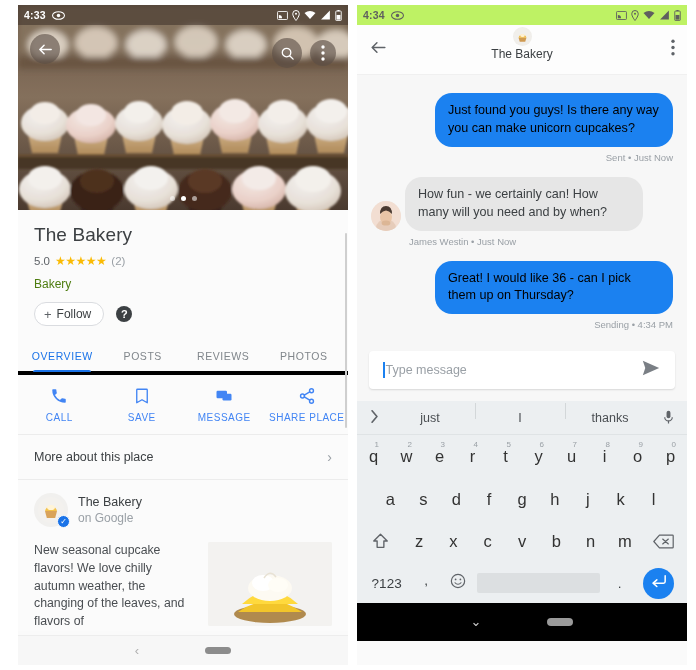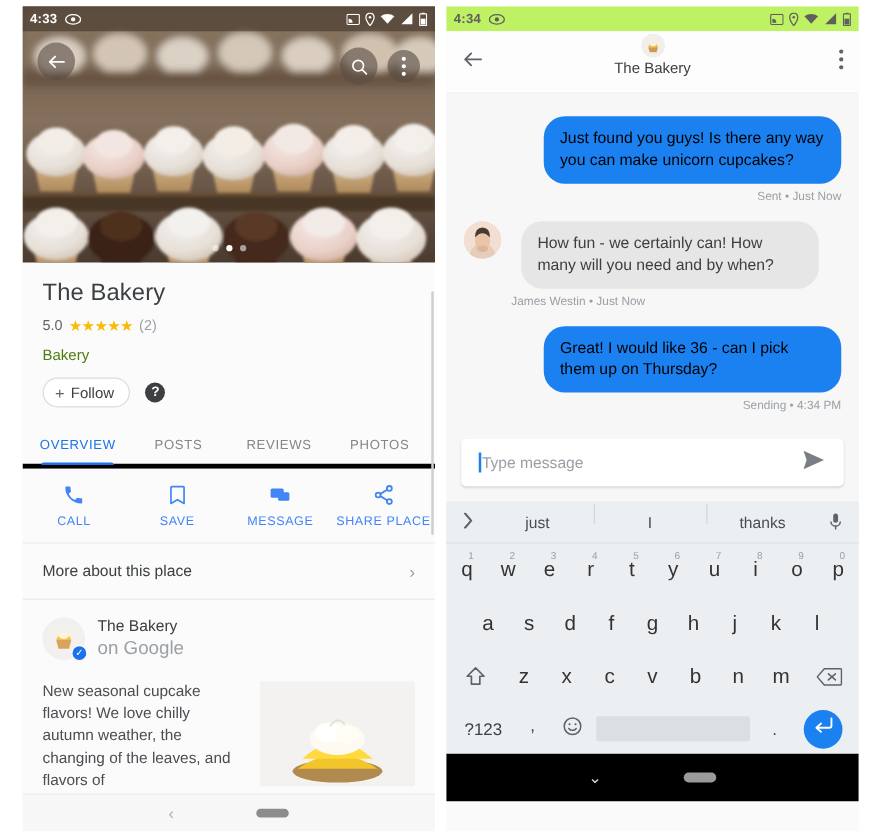--- a/index.html
+++ b/index.html
@@ -117,21 +117,21 @@
   .post-avatar {
     position:relative; width:34px; height:34px; border-radius:50%;
     background:#f1f0ee; display:flex; align-items:center; justify-content:center; overflow:visible;
   }
   .verified {
     position:absolute; right:-2px; bottom:-1px; width:13px; height:13px; border-radius:50%;
     background:#1a73e8; color:#fff; font-size:8px; display:flex; align-items:center; justify-content:center;
     border: 1.5px solid #fbfbfb;
   }
   .post-name { font-size: 12.5px; color:#3c4043; line-height:1.3; }
-  .post-sub { font-size: 15px; color:#9aa0a6; line-height:1.35; }
+  .post-sub { font-size: 12px; color:#9aa0a6; line-height:1.35; }
   .post-body { display:flex; gap:16px; margin-top: 15px; }
   .post-text { flex:1; font-size: 12.3px; line-height: 1.45; color:#4a4e52; }
   .post-img {
     width: 124px; height: 84px; border-radius:2px;
     background:#f2f2f0; position:relative; overflow:hidden; flex:none;
   }
 
   
   .navbar-left {
     position:absolute; bottom:0; left:0; right:0; height: 30px;
@@ -171,21 +171,21 @@
   }
   .msg-block { margin-bottom: 6px; }
   .bubble {
     max-width: 238px; border-radius: 17px; padding: 9px 13px;
     font-size: 12.6px; line-height: 1.42;
   }
   .bubble.out { background:#1b81f0; color:#000000; margin-left:auto; }
   .bubble.in  { background:#e6e6e6; color:#3c4043; }
   .meta { font-size: 9.5px; color:#9aa0a6; margin-top: 5px; }
   .meta.right { text-align:right; }
-  .row-in { display:flex; gap: 16px; }
+  .row-in { display:flex; align-items:flex-end; gap: 4px; }
   .in-avatar {
     width: 30px; height: 30px; border-radius:50%; background:#f0e4dc; flex:none;
     overflow:hidden; position:relative;
   }
   .meta-in { margin-left: 38px; }
 
   .composer {
     position:absolute; left: 12px; right: 12px; bottom: 12px; height: 38px;
     background:#fff; border-radius: 4px; display:flex; align-items:center;
     padding: 0 14px; box-shadow: 0 1px 2px rgba(0,0,0,.13);

